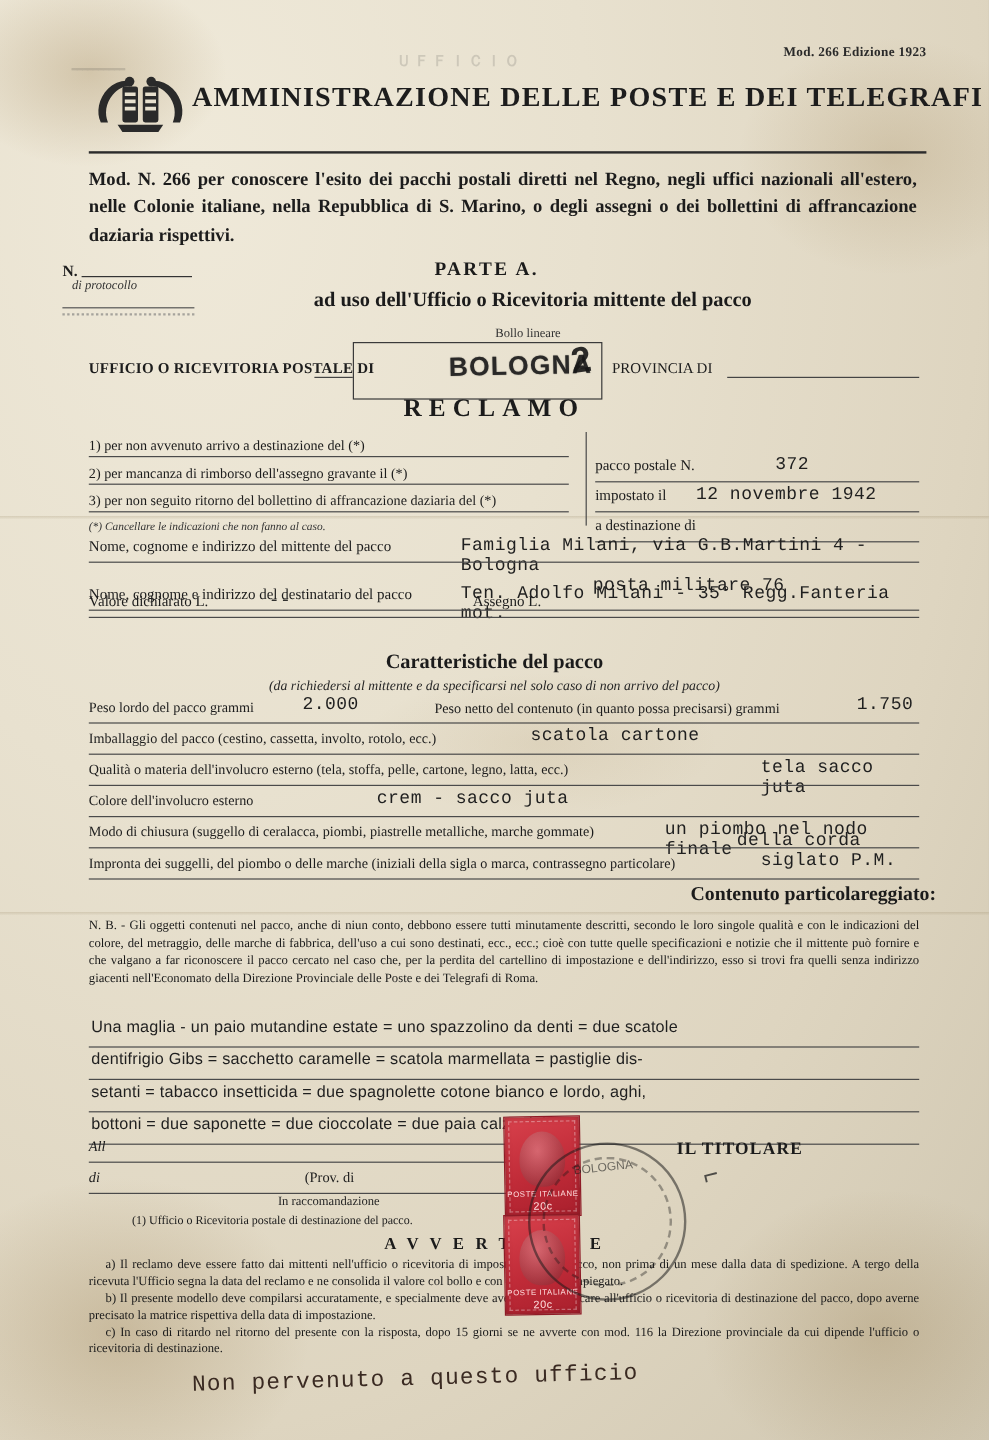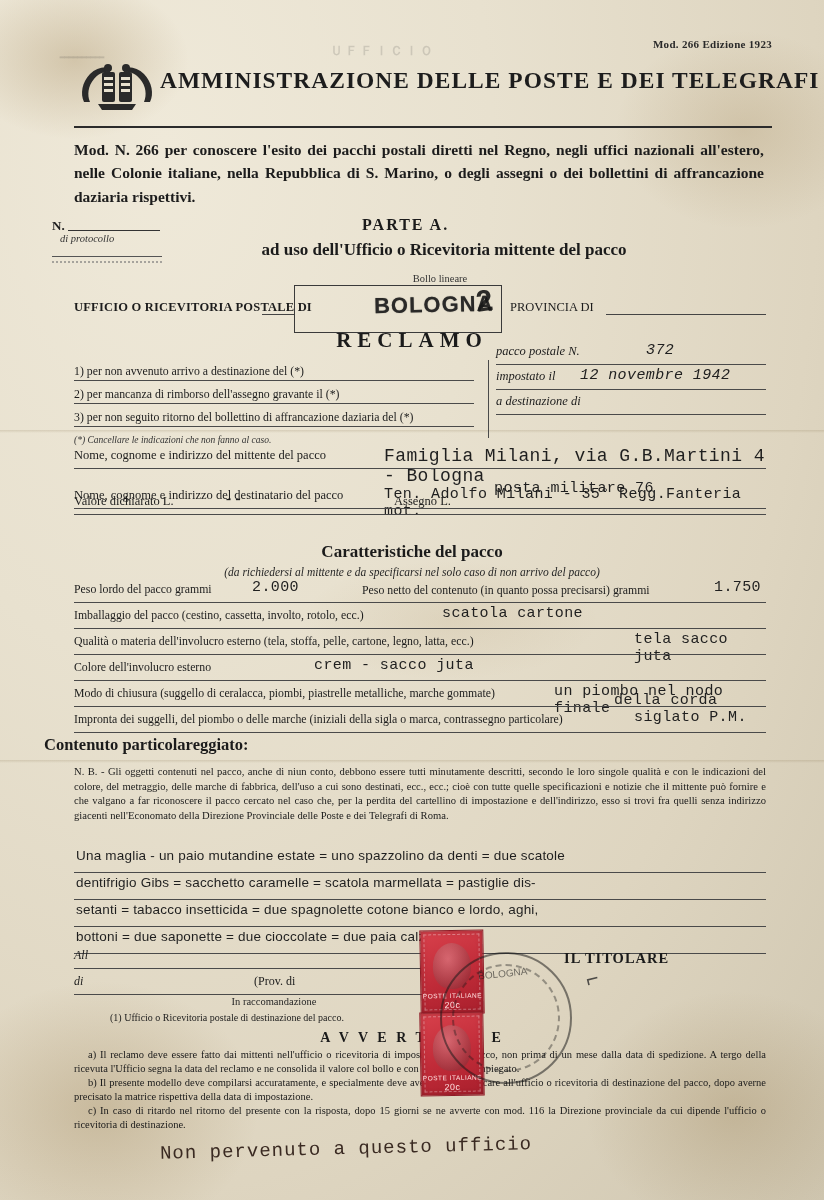--- a/index.html
+++ b/index.html
@@ -86,42 +86,42 @@
   .reclamo{
     position:absolute;left:0;right:0;top:298px;text-align:center;
     font-size:21px;font-weight:bold;letter-spacing:6px;color:#1b1b1b;
   }
 
   .claims{position:absolute;left:30px;top:330px;width:400px;font-size:11.8px;color:#1c1c1c;line-height:1.95;}
   .claims div{white-space:nowrap;}
   .claimNote{font-size:9.5px;font-style:italic;margin-top:2px;color:#333;}
   .claimRule{position:absolute;border-bottom:1px solid #4a4a4a;}
 
-  .rightbox{position:absolute;left:452px;top:312px;width:270px;font-size:12.5px;color:#1c1c1c;font-style:italic;}
+  .rightbox{position:absolute;left:452px;top:349px;width:270px;font-size:12.5px;color:#1c1c1c;}
   .rightbox .rb{position:relative;height:25px;}
   .rightbox .lab{position:absolute;left:0;top:2px;}
   .rbrule{position:absolute;left:0;right:0;bottom:2px;border-bottom:1px solid #4a4a4a;}
   .vdiv{position:absolute;left:444px;top:330px;width:1px;height:78px;background:#4a4a4a;}
 
   .hand{
     font-family:"Liberation Mono", monospace;
     color:#1f1f1f;
     letter-spacing:.4px;
   }
 
   .namerow{position:absolute;left:30px;width:692px;font-size:12.5px;color:#1c1c1c;}
   .nrule{position:absolute;left:0;right:0;bottom:1px;border-bottom:1px solid #4a4a4a;}
 
   .caratt{position:absolute;left:0;right:0;top:512px;text-align:center;font-size:17px;font-weight:bold;color:#1b1b1b;}
   .carattSub{position:absolute;left:0;right:0;top:536px;text-align:center;font-size:11.5px;font-style:italic;color:#262626;}
 
   .frow{position:absolute;left:30px;width:692px;font-size:11.8px;color:#1c1c1c;}
   .frule{position:absolute;left:0;right:0;bottom:1px;border-bottom:1px solid #4a4a4a;}
 
-  .contenuto{position:absolute;left:0;right:0;top:705px;text-align:left;font-size:16.5px;font-weight:bold;color:#1b1b1b;}
+  .contenuto{position:absolute;left:0;right:0;top:705px;text-align:right;font-size:16.5px;font-weight:bold;color:#1b1b1b;}
 
   .nb{position:absolute;left:30px;top:735px;width:692px;font-size:10.6px;line-height:1.38;color:#1a1a1a;text-align:justify;}
 
   .hlines{position:absolute;left:30px;top:818px;width:692px;}
   .hline{position:relative;height:27px;}
   .hline .hr{position:absolute;left:0;right:0;bottom:2px;border-bottom:1px solid #4a4a4a;}
   .hline .tx{position:absolute;left:2px;top:0px;font-family:Liberation Sans, sans-serif;font-size:13.5px;color:#1f1f1f;letter-spacing:.2px;}
 
   .allrow{position:absolute;left:30px;top:918px;width:400px;font-size:12px;color:#1c1c1c;}
   .titolare{position:absolute;left:520px;top:920px;font-size:14.5px;font-weight:bold;letter-spacing:1px;color:#1b1b1b;}
@@ -255,21 +255,21 @@
       </div>
       <div class="rb">
         <span class="lab">a destinazione di</span>
         <span class="hand" style="position:absolute;left:130px;top:0px;font-size:15px;"></span>
         <span class="rbrule"></span>
       </div>
     </div>
 
     <div class="namerow" style="top:418px;height:22px;">
       <span>Nome, cognome e indirizzo del mittente del pacco</span>
-      <span class="hand" style="position:absolute;left:310px;top:-2px;font-size:18px;">Famiglia Milani, via G.B.Martini 4 - Bologna</span>
+      <span class="hand" style="position:absolute;left:310px;top:-2px;font-size:15px;">Famiglia Milani, via G.B.Martini 4 - Bologna</span>
       <span class="nrule"></span>
     </div>
 
     <div class="namerow" style="top:458px;height:22px;">
       <span>Nome, cognome e indirizzo del destinatario del pacco</span>
       <span class="hand" style="position:absolute;left:310px;top:-2px;font-size:15px;">Ten. Adolfo Milani - 35° Regg.Fanteria mot.</span>
       <span class="nrule"></span>
     </div>
 
     <div class="namerow" style="top:464px;height:22px;">

